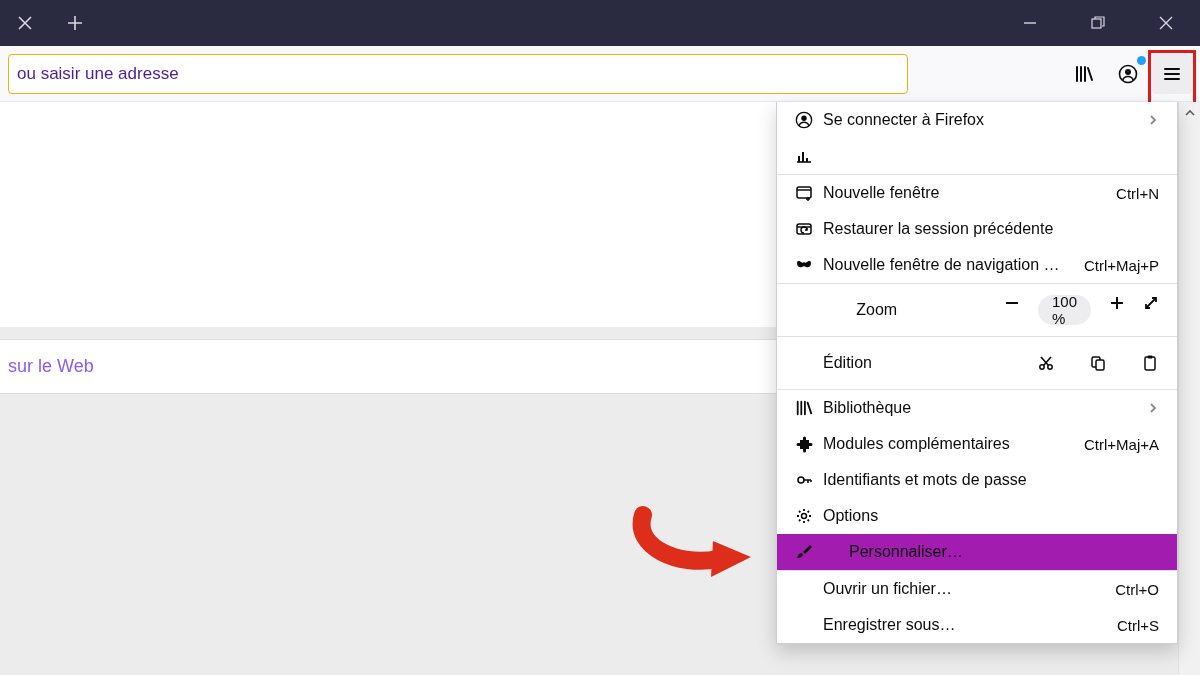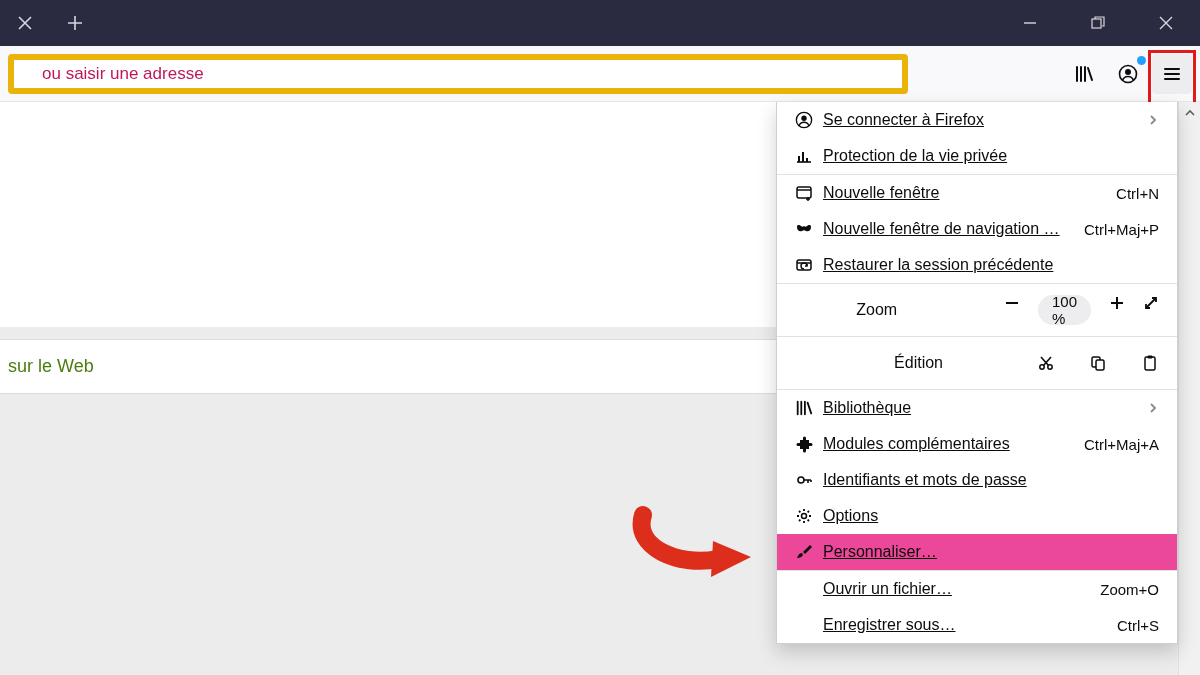--- a/index.html
+++ b/index.html
@@ -8,57 +8,57 @@
   
   .titlebar { height: 46px; background: #2a2a40; display: flex; align-items: stretch; color: #d7d8e0; }
   .tab-close { width: 50px; display: flex; align-items: center; justify-content: center; cursor: pointer; }
   .tab-add   { width: 50px; display: flex; align-items: center; justify-content: center; cursor: pointer; }
   .titlebar-spacer { flex: 1; }
   .win-controls { display: flex; }
   .win-btn { width: 68px; display: flex; align-items: center; justify-content: center; cursor: pointer; }
 
   
   .toolbar { height: 56px; background: #f9f9fb; border-bottom: 1px solid #e6e6e8; display: flex; align-items: center; padding: 0 8px; }
-  .addr { flex: 0 0 900px; height: 40px; background: #fff; border: 6px solid #eab308; border-radius: 4px; display: flex; align-items: center; padding: 0 28px; font-size: 17px; color: #be185d; }
+  .addr { flex: 0 0 900px; height: 40px; background: #fff; border: 1px solid #eab308; border-radius: 4px; display: flex; align-items: center; padding: 0 8px; font-size: 17px; color: #4c1d95; }
   .toolbar-spacer { flex: 1; }
   .tbtn { width: 40px; height: 40px; display: flex; align-items: center; justify-content: center; cursor: pointer; border-radius: 4px; color: #0c0c0d; margin-left: 4px; }
   .hamburger-wrap { position: relative; }
   .hamburger-hl { position: absolute; top: -4px; left: -4px; width: 48px; height: 56px; border: 3px solid #e01919; pointer-events: none; }
   .account-wrap { position: relative; }
   .account-dot { position: absolute; top: 2px; right: 2px; width: 9px; height: 9px; background: #20a0ff; border-radius: 50%; }
 
   
   .page { position: absolute; top: 102px; left: 0; right: 0; bottom: 0; background: #ececec; }
   .content-top-white { position: absolute; top: 0; left: 0; right: 0; height: 225px; background: #fff; }
-  .search-strip { position: absolute; top: 237px; left: 0; right: 0; height: 55px; background: #fff; border-top: 1px solid #dcdcde; border-bottom: 1px solid #dcdcde; display: flex; align-items: center; padding-left: 8px; color: #4d7c0f; font-size: 18px; }
+  .search-strip { position: absolute; top: 237px; left: 0; right: 0; height: 55px; background: #fff; border-top: 1px solid #dcdcde; border-bottom: 1px solid #dcdcde; display: flex; align-items: center; padding-left: 8px; color: #8b5cf6; font-size: 18px; }
 
   
   .vscroll { position: absolute; top: 102px; right: 0; width: 22px; bottom: 0; background: #f1f1f1; border-left: 1px solid #e1e1e1; }
   .vscroll-arrow { height: 22px; display: flex; align-items: center; justify-content: center; color: #606060; }
   .vscroll-track { height: calc(100% - 44px); }
 
   
   .menu { position: absolute; top: 102px; right: 22px; width: 402px; background: #fff; border: 1px solid #cfcfd3; border-top: none; box-shadow: 0 8px 18px rgba(0,0,0,0.18); }
   .menu-row { display: flex; align-items: center; height: 36px; padding: 0 18px; font-size: 16px; color: #0c0c0d; cursor: pointer; }
-  .menu-row.hl { background: #ec4899; }
+  .menu-row.hl { background: #a21caf; gap: 26px; }
   .menu-row .icon-slot { width: 28px; display: flex; align-items: center; justify-content: flex-start; color: #0c0c0d; }
-  .menu-row .label { flex: 1; white-space: nowrap; overflow: hidden; text-overflow: ellipsis; text-decoration: underline; }
+  .menu-row .label { flex: 1; white-space: nowrap; overflow: hidden; text-overflow: ellipsis; }
   .menu-row .short { color: #0c0c0d; font-size: 15px; text-align: right; }
   .menu-row .chev  { color: #8a8a8e; }
   .menu-sep { height: 1px; background: #e1e1e3; }
 
   .zoom-row { display: flex; align-items: center; height: 52px; padding: 0 18px; font-size: 16px; gap: 35px; }
   .zoom-row .icon-slot { width: 28px; }
   .zoom-row .zlabel { width: 120px; }
   .zoom-row .zctl { flex: 1; display: flex; align-items: flex-start; justify-content: flex-end; gap: 18px; }
   .zoom-pill { background: #ededf0; border-radius: 16px; height: 30px; padding: 0 14px; display: flex; align-items: center; font-size: 15px; }
 
   .edit-row { display: flex; align-items: center; height: 52px; padding: 0 18px; font-size: 16px; }
   .edit-row .icon-slot { width: 28px; }
-  .edit-row .elabel { width: 120px; text-align: right; }
+  .edit-row .elabel { width: 120px; }
   .edit-row .ectl { flex: 1; display: flex; align-items: center; justify-content: flex-end; gap: 34px; }
 
   svg { display: block; }
 
   
   .pointer { position: absolute; top: 497px; left: 623px; width: 130px; height: 80px; }
 </style>
 </head>
 <body>
 
@@ -154,57 +154,56 @@
       </span>
   </div>
 
   <div class="menu-row">
     <span class="icon-slot">
         <svg width="18" height="18" viewBox="0 0 18 18">
           <path d="M2 15 H16" stroke="#0c0c0d" stroke-width="1.6"></path>
           <path d="M4 15 V9 M8 15 V5 M12 15 V11" stroke="#0c0c0d" stroke-width="2"></path>
         </svg>
       </span>
-    <span class="label">Protection de la vie privée</span>
   </div>
 
   <div class="menu-sep"></div>
 
   <div class="menu-row">
     <span class="icon-slot">
         <svg width="18" height="18" viewBox="0 0 18 18">
           <rect x="2" y="3" width="14" height="11" rx="2" stroke="#0c0c0d" stroke-width="1.5" fill="none"></rect>
           <path d="M2 6 H16" stroke="#0c0c0d" stroke-width="1.5"></path>
           <path d="M13 13 V17 M11 15 H15" stroke="#0c0c0d" stroke-width="1.5"></path>
         </svg>
       </span>
     <span class="label">Nouvelle fenêtre</span>
     <span class="short">Ctrl+N</span>
-  </div>
-
-  <div class="menu-row">
-    <span class="icon-slot">
-        <svg width="18" height="18" viewBox="0 0 18 18">
-          <path d="M2 7 C2 4 5 5 6 6 C7 7 8 7 9 6 C10 7 11 7 12 6 C13 5 16 4 16 7 C16 11 13 12 11 11 C10 10 8 10 7 11 C5 12 2 11 2 7 Z" fill="#0c0c0d"></path>
-        </svg>
-      </span>
-    <span class="label">Nouvelle fenêtre de navigation …</span>
-    <span class="short">Ctrl+Maj+P</span>
   </div>
 
   <div class="menu-row">
     <span class="icon-slot">
         <svg width="18" height="18" viewBox="0 0 18 18">
           <rect x="2" y="4" width="14" height="10" rx="2" stroke="#0c0c0d" stroke-width="1.5" fill="none"></rect>
           <path d="M2 7 H16" stroke="#0c0c0d" stroke-width="1.5"></path>
           <path d="M9 13 A3 3 0 1 1 12 10" stroke="#0c0c0d" stroke-width="1.4" fill="none"></path>
           <path d="M12 8 V10 H10" stroke="#0c0c0d" stroke-width="1.4" fill="none"></path>
         </svg>
       </span>
     <span class="label">Restaurer la session précédente</span>
+  </div>
+
+  <div class="menu-row">
+    <span class="icon-slot">
+        <svg width="18" height="18" viewBox="0 0 18 18">
+          <path d="M2 7 C2 4 5 5 6 6 C7 7 8 7 9 6 C10 7 11 7 12 6 C13 5 16 4 16 7 C16 11 13 12 11 11 C10 10 8 10 7 11 C5 12 2 11 2 7 Z" fill="#0c0c0d"></path>
+        </svg>
+      </span>
+    <span class="label">Nouvelle fenêtre de navigation …</span>
+    <span class="short">Ctrl+Maj+P</span>
   </div>
 
   <div class="menu-sep"></div>
 
   <div class="zoom-row">
     <span class="icon-slot"></span>
     <span class="zlabel">Zoom</span>
     <div class="zctl">
       <span>
           <svg width="16" height="16" viewBox="0 0 16 16">
@@ -316,21 +315,21 @@
         </svg>
       </span>
     <span class="label">Personnaliser…</span>
   </div>
 
   <div class="menu-sep"></div>
 
   <div class="menu-row">
     <span class="icon-slot"></span>
     <span class="label">Ouvrir un fichier…</span>
-    <span class="short">Zoom+O</span>
+    <span class="short">Ctrl+O</span>
   </div>
 
   <div class="menu-row">
     <span class="icon-slot"></span>
     <span class="label">Enregistrer sous…</span>
     <span class="short">Ctrl+S</span>
   </div>
 
 </div>
 

